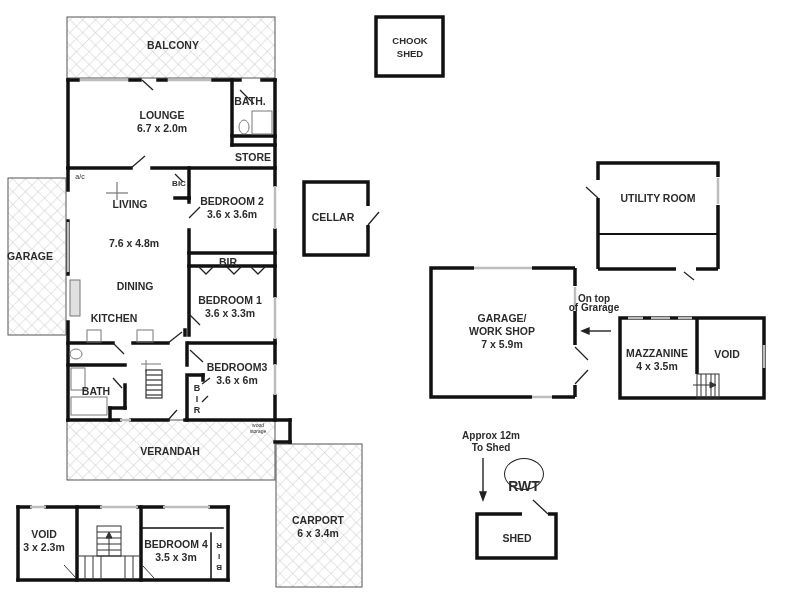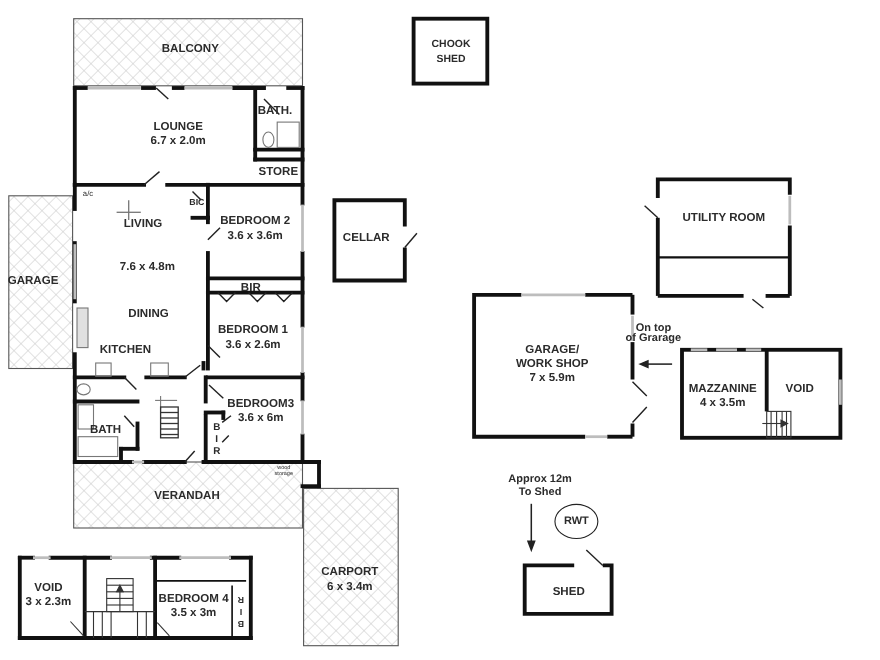--- a/index.html
+++ b/index.html
@@ -262,21 +262,21 @@
 
 <div class="lbl" style="left:30px;top:256px">GARAGE</div>
 
 <div class="lbl" style="left:232px;top:208px">
   <span>BEDROOM 2</span>
   <span>3.6 x 3.6m</span>
 </div>
 <div class="lbl" style="left:228px;top:262px">BIR</div>
 <div class="lbl" style="left:230px;top:307px">
   <span>BEDROOM 1</span>
-  <span>3.6 x 2.6m</span>
+  <span>3.6 x 3.3m</span>
 </div>
 <div class="lbl" style="left:237px;top:374px">
   <span>BEDROOM3</span>
   <span>3.6 x 6m</span>
 </div>
 <div class="lbl vert" style="left:197px;top:399px;font-size:9px">
   <span>B</span>
   <span>I</span>
   <span>R</span>
 </div>
@@ -330,14 +330,14 @@
   <span>4 x 3.5m</span>
 </div>
 <div class="lbl" style="left:727px;top:354px">VOID</div>
 
 <div class="lbl" style="left:491px;top:442px;font-size:10px;line-height:12px">
   <span>Approx 12m</span>
   <span>To Shed</span>
 </div>
 
 <div class="rwt"></div>
-<div class="lbl" style="left:524px;top:474px;font-size:10px">RWT</div>
+<div class="lbl" style="left:524px;top:486px;font-size:14px">RWT</div>
 <div class="lbl" style="left:517px;top:538px">SHED</div>
 
 </body></html>

